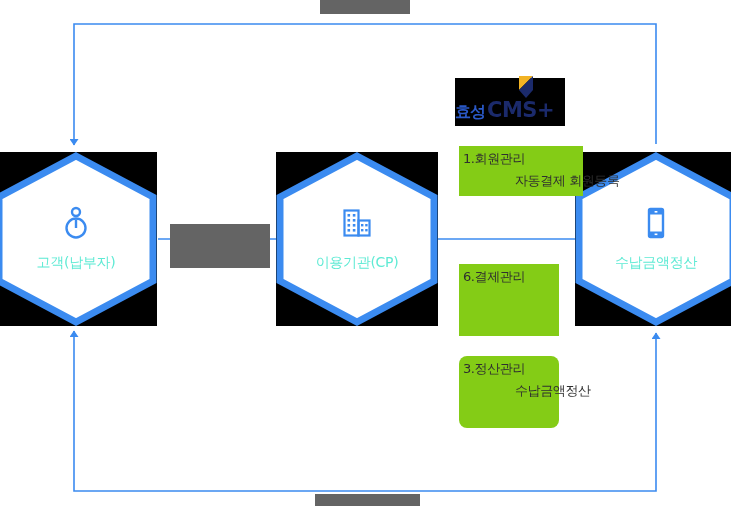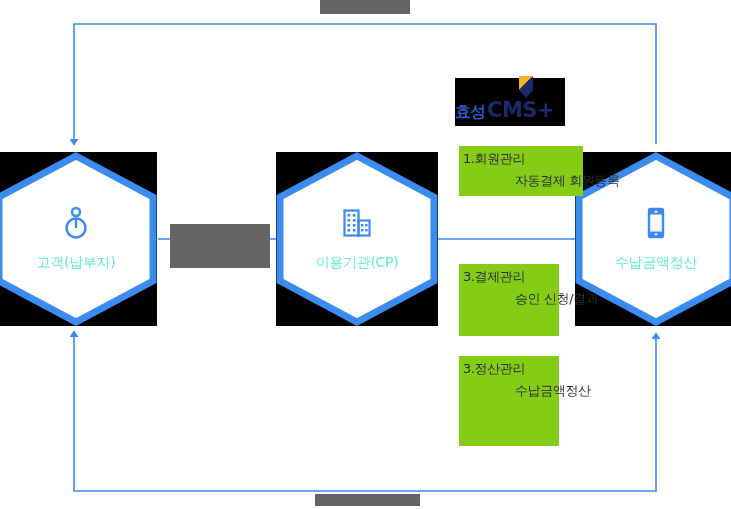--- a/index.html
+++ b/index.html
@@ -233,25 +233,24 @@
       </div>
     </div>
   </div>
 
   <div class="annotation" style="left:459px; top:146px; width:124px; height:50px;">
     <span class="ann-title">1.회원관리</span>
     <span class="ann-line">자동결제 회원등록</span>
   </div>
 
   <div class="annotation" style="left:459px; top:264px; width:100px; height:72px;">
-    <span class="ann-title">3.결제관리</span>
-    <span class="ann-line">승인 신청/결과</span>
-  </div>
-
-  <div class="annotation" style="left:459px; top:356px; width:100px; height:90px;">
+    <span class="ann-title">6.결제관리</span>
+  </div>
+
+  <div class="annotation" style="left:459px; top:356px; width:100px; height:72px;border-radius:8px;">
     <span class="ann-title">3.정산관리</span>
     <span class="ann-line">수납금액정산</span>
   </div>
 
   <div class="redacted" style="left:320px; top:0px; width:90px; height:14px;"></div>
 
   <div class="redacted" style="left:170px; top:224px; width:100px; height:44px;"></div>
 
   <div class="redacted" style="left:315px; top:494px; width:105px; height:12px;"></div>
 

